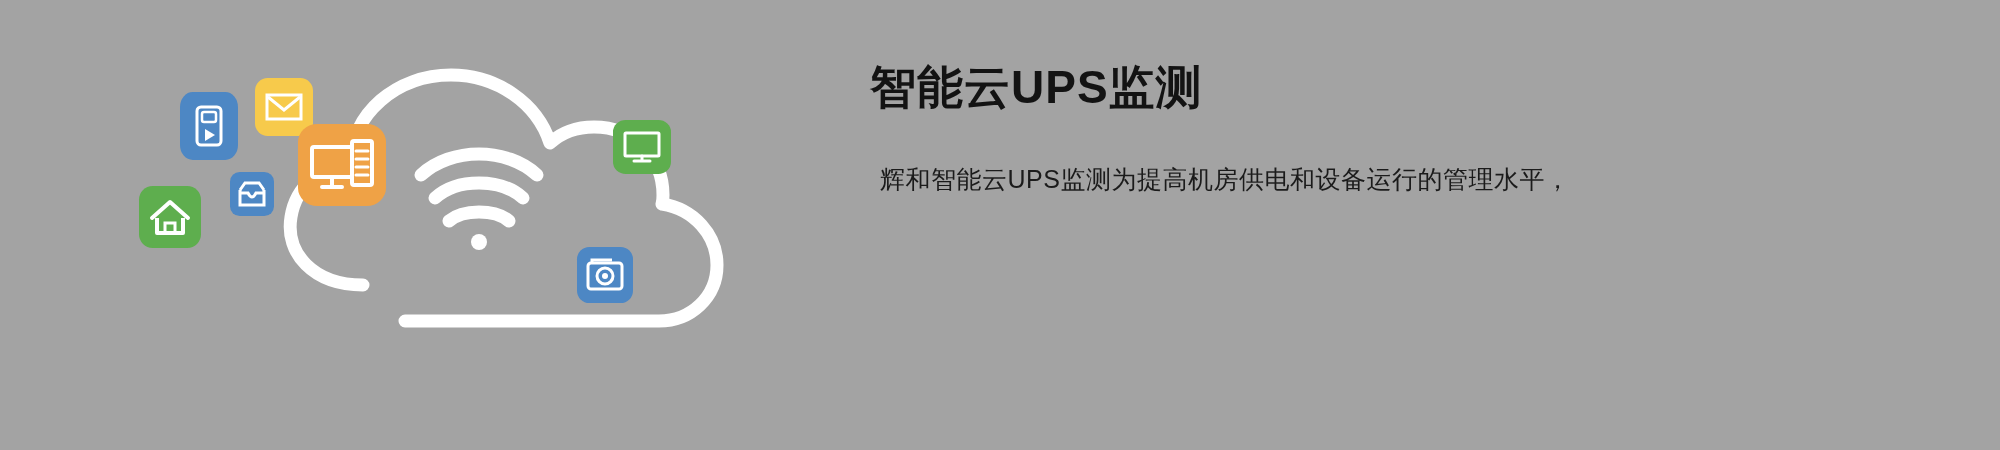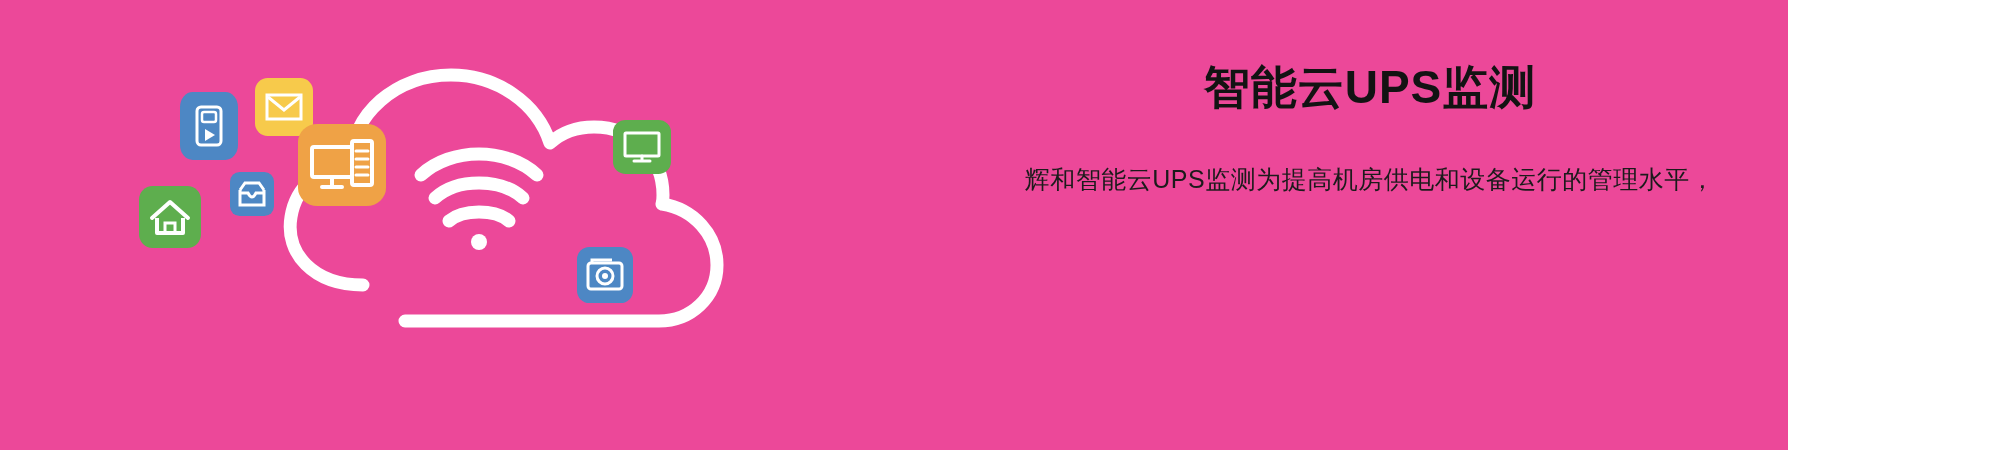--- a/index.html
+++ b/index.html
@@ -2,24 +2,23 @@
 <html><head>
 <meta charset="utf-8">
 <title>Banner</title>
 <style>
   html,body{margin:0;padding:0;}
   body{
     width:2000px;height:450px;overflow:hidden;
     font-family:"Liberation Sans","DejaVu Sans",sans-serif;
   }
   #banner{
-    position:relative;width:1788px;height:450px;
-    background:#ec4899;
+    position:relative;width:2000px;height:450px;
+    background:#a3a3a3;
     overflow:hidden;
-    text-align:center;
   }
 
   
   .cloud-wrap{
     position:absolute;left:255px;top:35px;width:520px;height:300px;
   }
   .cloud-svg{position:absolute;left:0;top:0;}
 
   
   .app-icon{
@@ -47,21 +46,21 @@
     font-weight:bold;
     letter-spacing:1px;
     line-height:1.1;
     margin:0 0 44px 0;
     color:#131313;
   }
   .body-line{
     font-size:25px;
     line-height:1.82;
     letter-spacing:0.5px;
-    margin:0;
+    margin:10px;
     color:#1b1b1b;
     white-space:nowrap;
   }
   .body-line.indent{padding-left:6px;}
 </style>
 </head>
 <body>
 
 <div id="banner">
 

